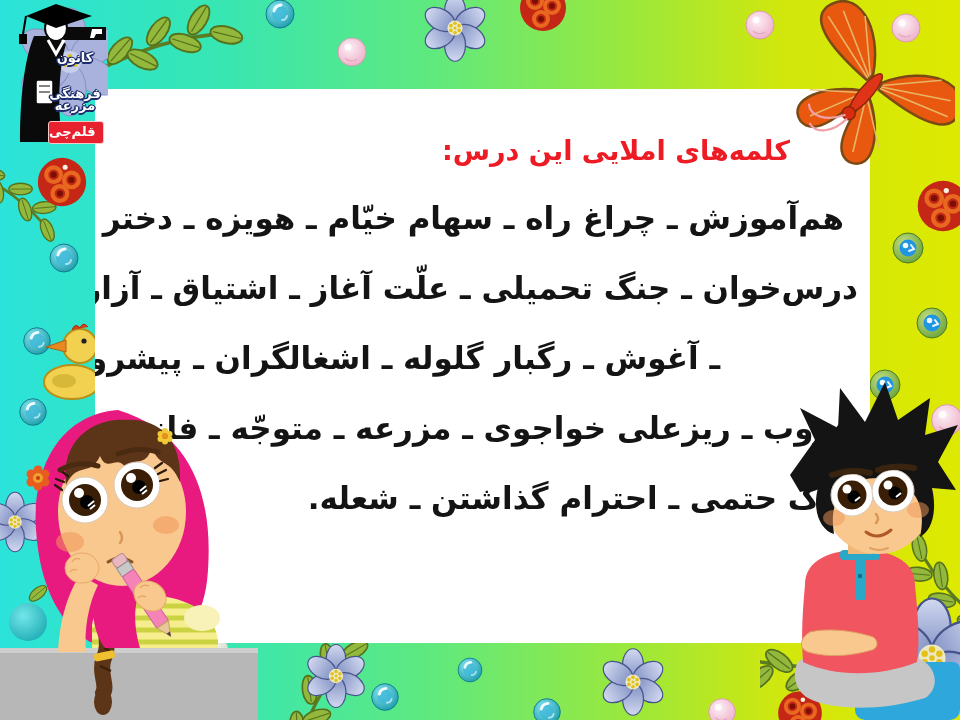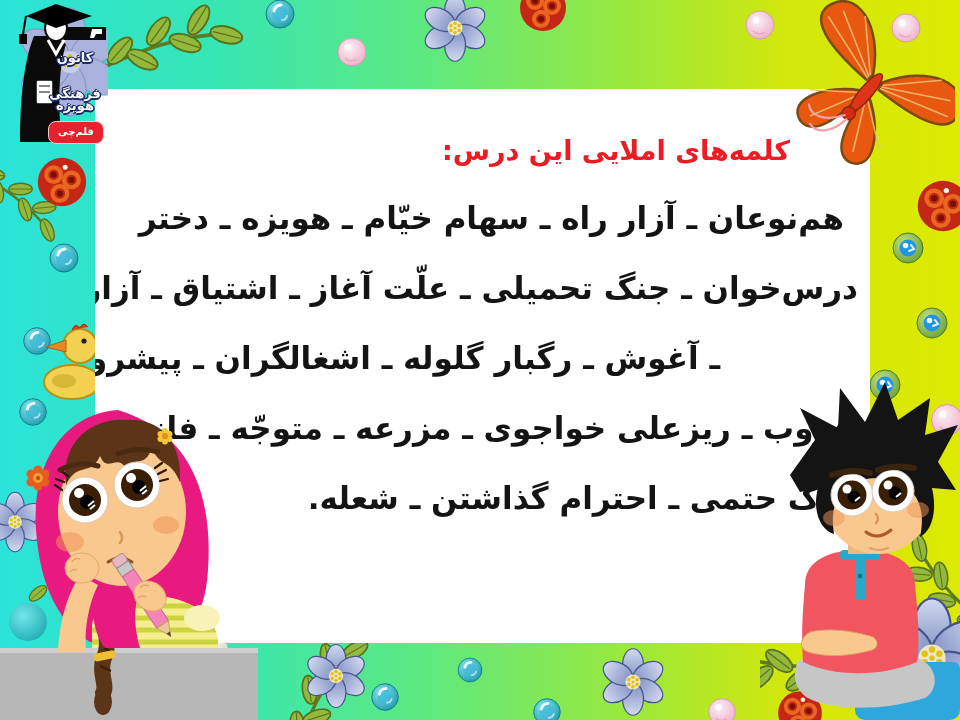--- a/index.html
+++ b/index.html
@@ -37,22 +37,22 @@
   .logo{position:absolute;left:8px;top:0;width:100px;height:150px;z-index:6;}
   .logo svg{position:absolute;left:0;top:0;}
   .logo-text{
     position:absolute;left:38px;width:58px;text-align:center;
     color:#fff;font-weight:bold;font-size:13px;line-height:15px;
     text-shadow:-1.5px 0 #1a2a6a,1.5px 0 #1a2a6a,0 -1.5px #1a2a6a,0 1.5px #1a2a6a,-1px -1px #1a2a6a,1px 1px #1a2a6a;
     direction:rtl;white-space:nowrap;
   }
   .logo-badge{
     position:absolute;left:40px;top:121px;width:56px;height:23px;
-    background:#e8212e;border-radius:8px;border:1px solid #f6c8c8;box-sizing:border-box;
-    color:#fff;font-weight:bold;font-size:10px;line-height:20px;text-align:center;
+    background:#e8212e;border-radius:3px;border:1px solid #f6c8c8;box-sizing:border-box;
+    color:#fff;font-weight:bold;font-size:13px;line-height:20px;text-align:left;
     direction:rtl;white-space:nowrap;
   }
 </style>
 </head>
 <body>
 
 <svg class="decor-layer" width="960" height="720" viewBox="0 0 960 720">
   <defs>
     <g id="leaf">
       <ellipse cx="13" cy="0" rx="13" ry="6.5" fill="#93b83c" stroke="#55721d" stroke-width="1.5"></ellipse>
@@ -179,21 +179,21 @@
   <use href="#gbead" transform="translate(932,323)"></use>
   <use href="#gbead" transform="translate(885,385)"></use>
   <use href="#ppearl" transform="translate(947,420) scale(1.1)"></use>
   <use href="#twig" transform="translate(948,708) rotate(195) scale(1.2)"></use>
   <use href="#rcluster" transform="translate(908,700) scale(1.05)"></use>
 </svg>
 
 <div class="panel"></div>
 <div class="slide-text">
   <div class="slide-title">کلمه‌های املایی این درس:</div>
-  <div class="word-line l1">هم‌نوعان ـ آزار راه ـ سهام خیّام ـ هویزه ـ دختر</div>
+  <div class="word-line l1">هم‌آموزش ـ چراغ راه ـ سهام خیّام ـ هویزه ـ دختر</div>
   <div class="word-line l2">درس‌خوان ـ جنگ تحمیلی ـ علّت آغاز ـ اشتیاق ـ آزار</div>
   <div class="word-line l3">ـ آغوش ـ رگبار گلوله ـ اشغالگران ـ پیشروی ـ</div>
   <div class="word-line l4">غروب ـ ریزعلی خواجوی ـ مزرعه ـ متوجّه ـ فانوس ـ</div>
   <div class="word-line l5">مرگ حتمی ـ احترام گذاشتن ـ شعله.</div>
 </div>
 
 <svg class="butterfly-layer" viewBox="0 0 170 185">
   <g transform="translate(85,88) rotate(40)">
     <g fill="#e8580e" stroke="#7a4a14" stroke-width="2.5" stroke-linejoin="round">
       <path d="M-6 -12 C-30 -55 -75 -70 -85 -35 C-90 -10 -45 -5 -8 -4 Z"></path>
@@ -401,15 +401,15 @@
       <path d="M18 16 L48 4 L84 16 L48 28 Z" fill="#000000"></path>
       <line x1="18" y1="16" x2="15" y2="34" stroke="#000000" stroke-width="2"></line>
       <rect x="11" y="34" width="8" height="10" fill="#000000"></rect>
       <rect x="28" y="80" width="17" height="24" rx="2" fill="#ffffff" stroke="#0a0a0a" stroke-width="1.5"></rect>
       <line x1="31" y1="86" x2="42" y2="86" stroke="#0a0a0a" stroke-width="1"></line>
       <line x1="31" y1="92" x2="42" y2="92" stroke="#0a0a0a" stroke-width="1"></line>
     </g>
   </svg>
   <div class="logo-text" style="top:50px">کانون</div>
   <div class="logo-text" style="top:86px">فرهنگی</div>
-  <div class="logo-text" style="top:98px">هویزه</div>
+  <div class="logo-text" style="top:98px">مزرعه</div>
   <div class="logo-badge">قلم‌چی</div>
 </div>
 
 </body></html>

